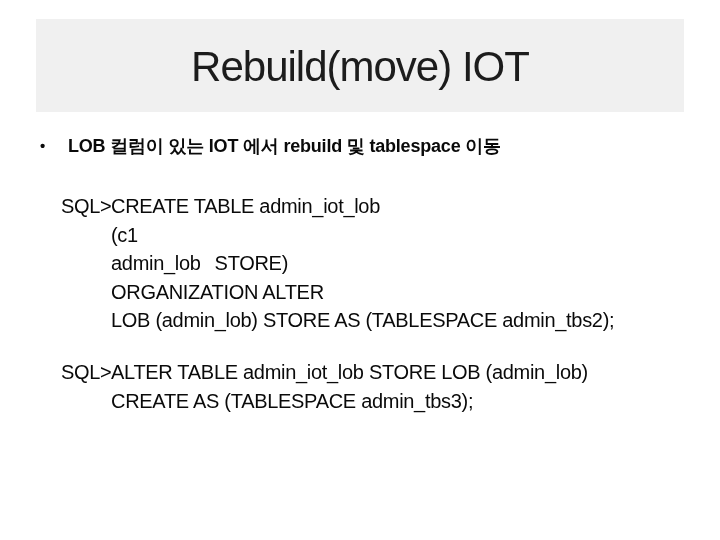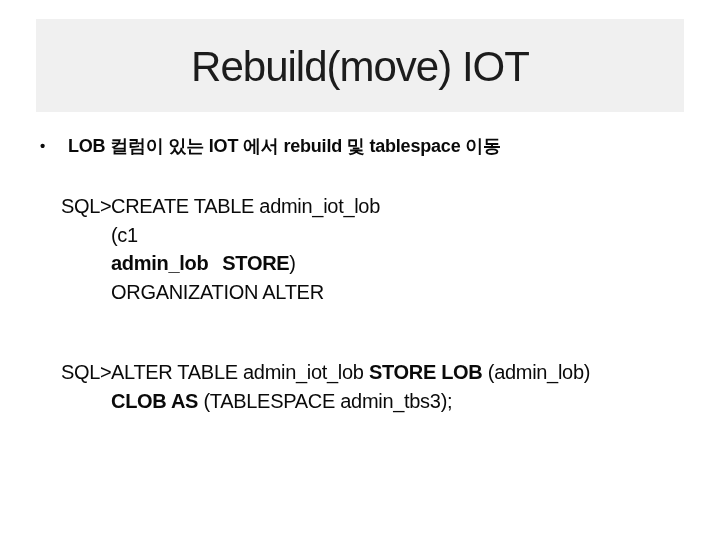--- a/index.html
+++ b/index.html
@@ -68,40 +68,41 @@
     left: 61px;
     font-size: 20px;
     line-height: 28.5px;
     letter-spacing: -0.3px;
   }
   .sql-block-1 { top: 192px; }
   .sql-block-2 { top: 358px; }
   .sql-line { position: relative; white-space: pre; }
   .sql-line.cont { padding-left: 50px; }
   .prompt { display: inline-block; width: 50px; }
-  .b { font-weight: 700; margin-top: 16px; }
+  .b { font-weight: 400; margin-top: 16px; }
   .col2 { position: absolute; left: 167px; }
   .gap-sm { margin-left: 14px; }
 </style>
 </head>
 <body>
 
 <div class="slide">
 
   <header class="title-banner">
     <h1 class="slide-title">Rebuild(move) IOT</h1>
   </header>
 
   <div class="bullet-line"><span class="bullet-marker">•</span><span>LOB 컬럼이 있는 IOT 에서 rebuild 및 tablespace 이동</span></div>
 
   <section class="sql-block sql-block-1">
     <div class="sql-line"><span class="prompt">SQL&gt;</span><span>CREATE TABLE admin_iot_lob</span></div>
     <div class="sql-line cont"><span>(c1</span></div>
     <div class="sql-line cont"><span class="b">admin_lob</span><span class="b gap-sm">STORE</span><span>)</span></div>
     <div class="sql-line cont"><span>ORGANIZATION ALTER</span></div>
+    <div class="sql-line cont"><span>LOB (admin_lob) STORE AS (TABLESPACE admin_tbs2);</span></div>
   </section>
 
   <section class="sql-block sql-block-2">
     <div class="sql-line"><span class="prompt">SQL&gt;</span><span>ALTER TABLE admin_iot_lob </span><span class="b">STORE LOB</span><span> (admin_lob)</span></div>
-    <div class="sql-line cont"><span class="b">CLOB AS</span><span> (TABLESPACE admin_tbs3);</span></div>
+    <div class="sql-line cont"><span class="b">CREATE AS</span><span> (TABLESPACE admin_tbs3);</span></div>
   </section>
 
 </div>
 
 </body></html>

